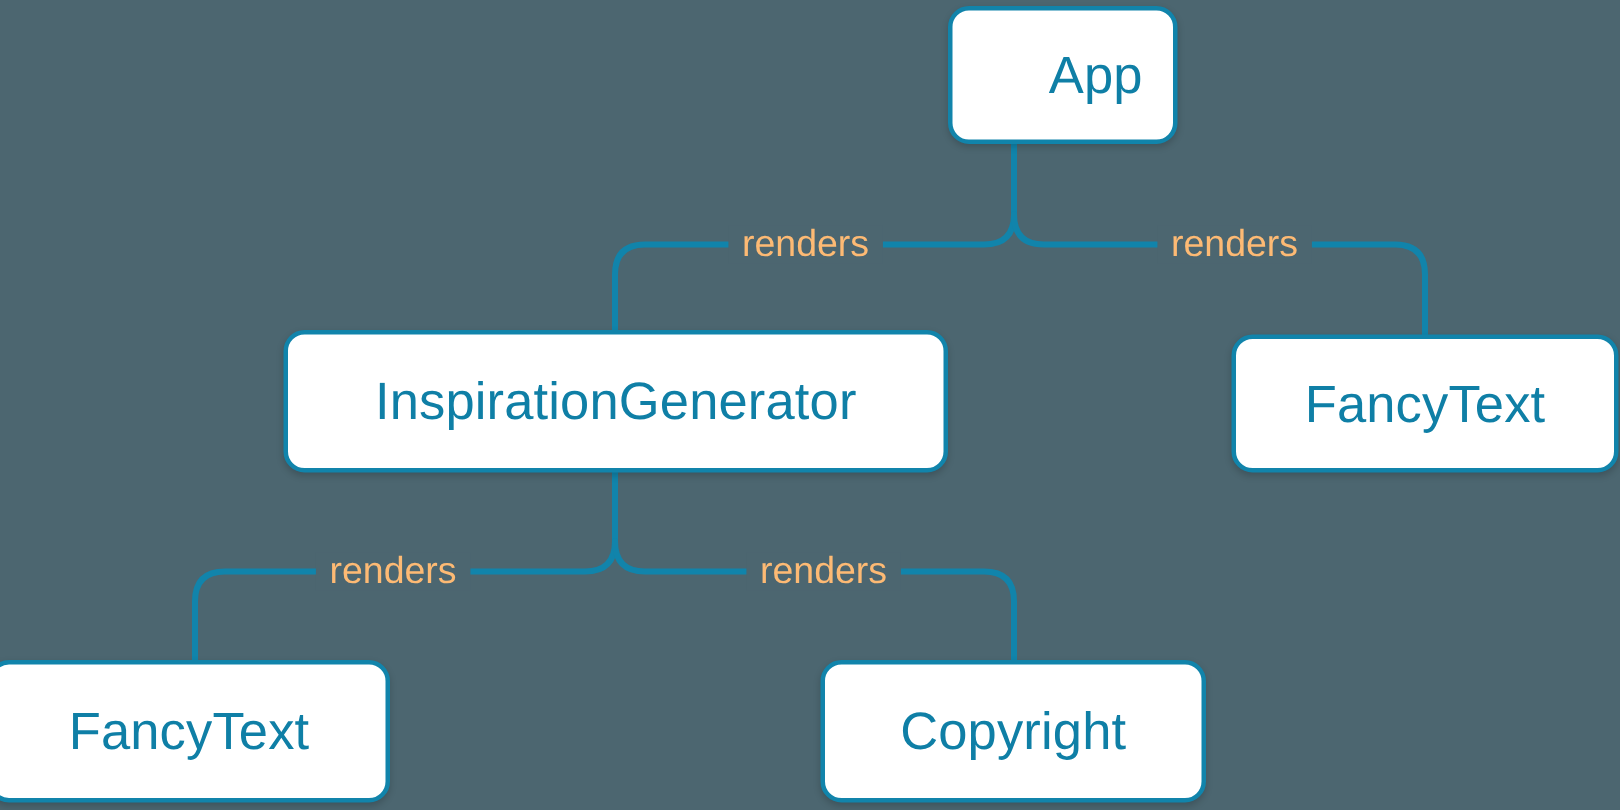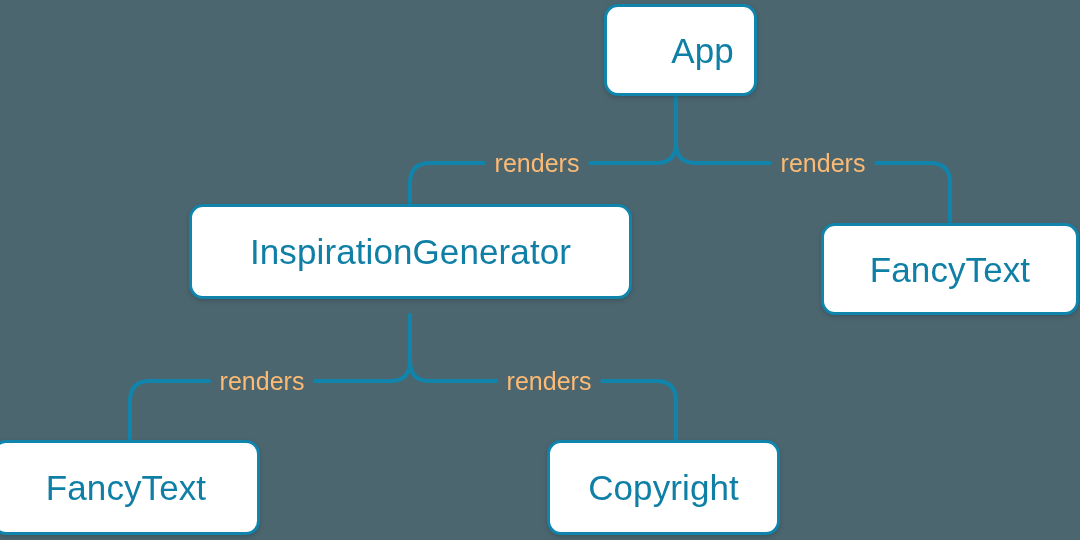--- a/index.html
+++ b/index.html
@@ -41,25 +41,25 @@
   }
   .node-label {
     color: #0f7fa6;
     font-family: "Liberation Sans", sans-serif;
     font-weight: 400;
     font-size: 35px;
     line-height: 1;
     letter-spacing: 0.1px;
     white-space: nowrap;
   }
-  #node-app            { left: 604px; top: 4px;   width: 153px; height: 92px; padding-left: 44px; }
-  #node-inspiration    { left: 189px; top: 204px; width: 443px; height: 95px; }
+  #node-app            { left: 632px; top: 4px;   width: 153px; height: 92px; padding-left: 44px; }
+  #node-inspiration    { left: 189px; top: 220px; width: 443px; height: 95px; }
   #node-fancytext-right{ left: 821px; top: 223px; width: 258px; height: 92px; }
   #node-fancytext-left { left: -8px;  top: 440px; width: 268px; height: 95px; }
-  #node-copyright      { left: 547px; top: 440px; width: 233px; height: 95px; }
+  #node-copyright      { left: 547px; top: 440px; width: 257px; height: 95px; }
 
   .edge-label {
     position: absolute;
     color: #fdba74;
     font-family: "Liberation Sans", sans-serif;
     font-size: 25px;
     line-height: 1;
     white-space: nowrap;
     background: #4c6670;
     padding: 0 9px;

